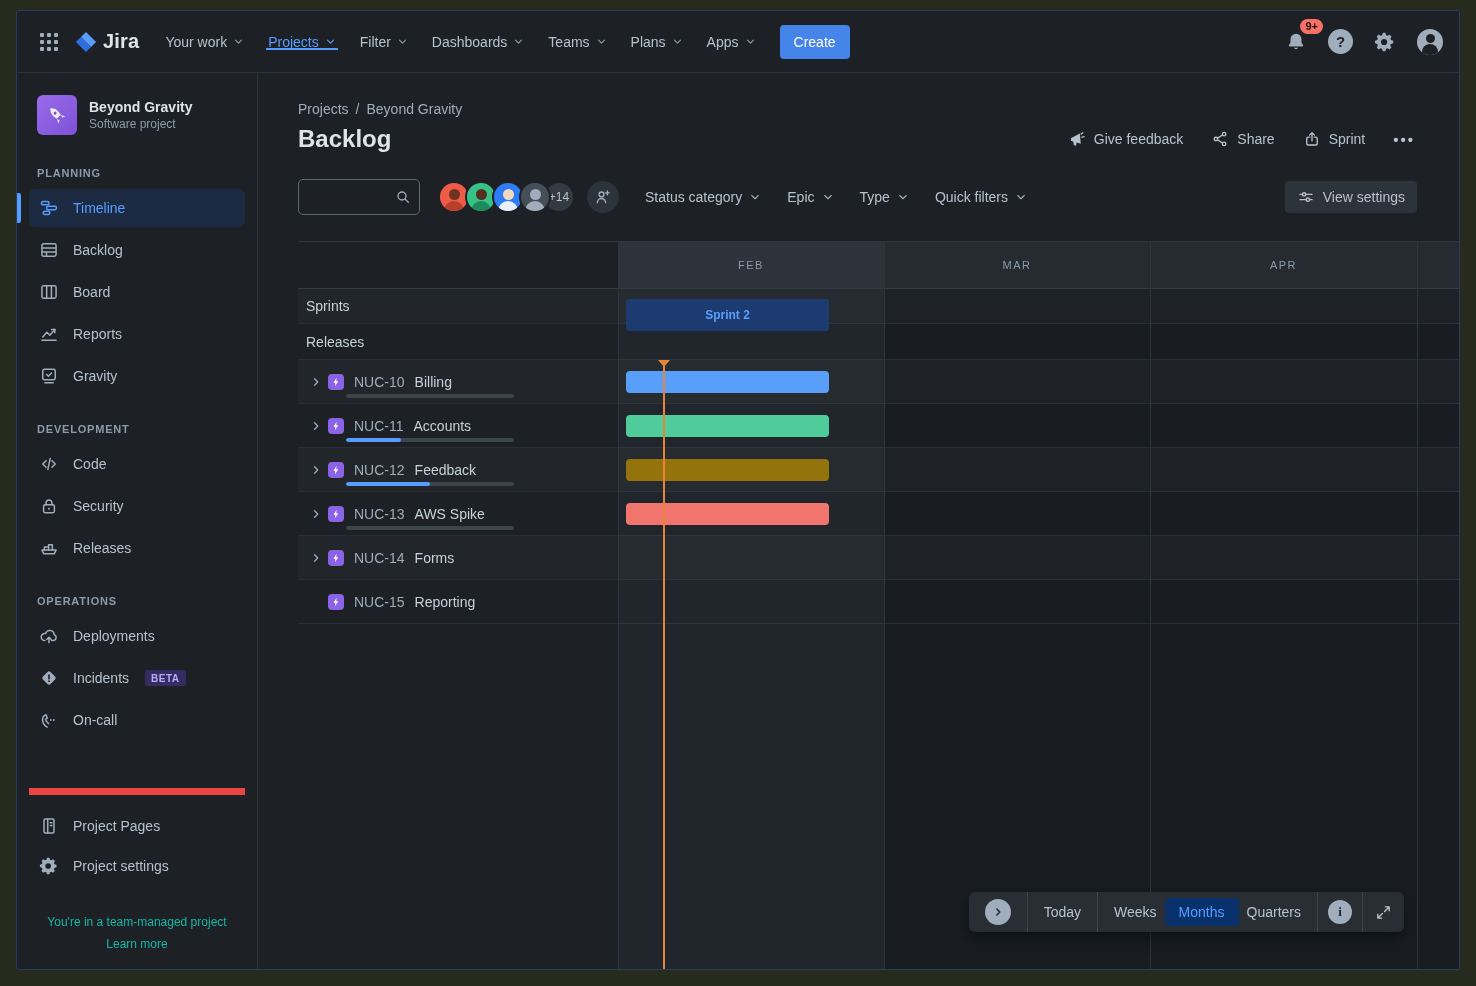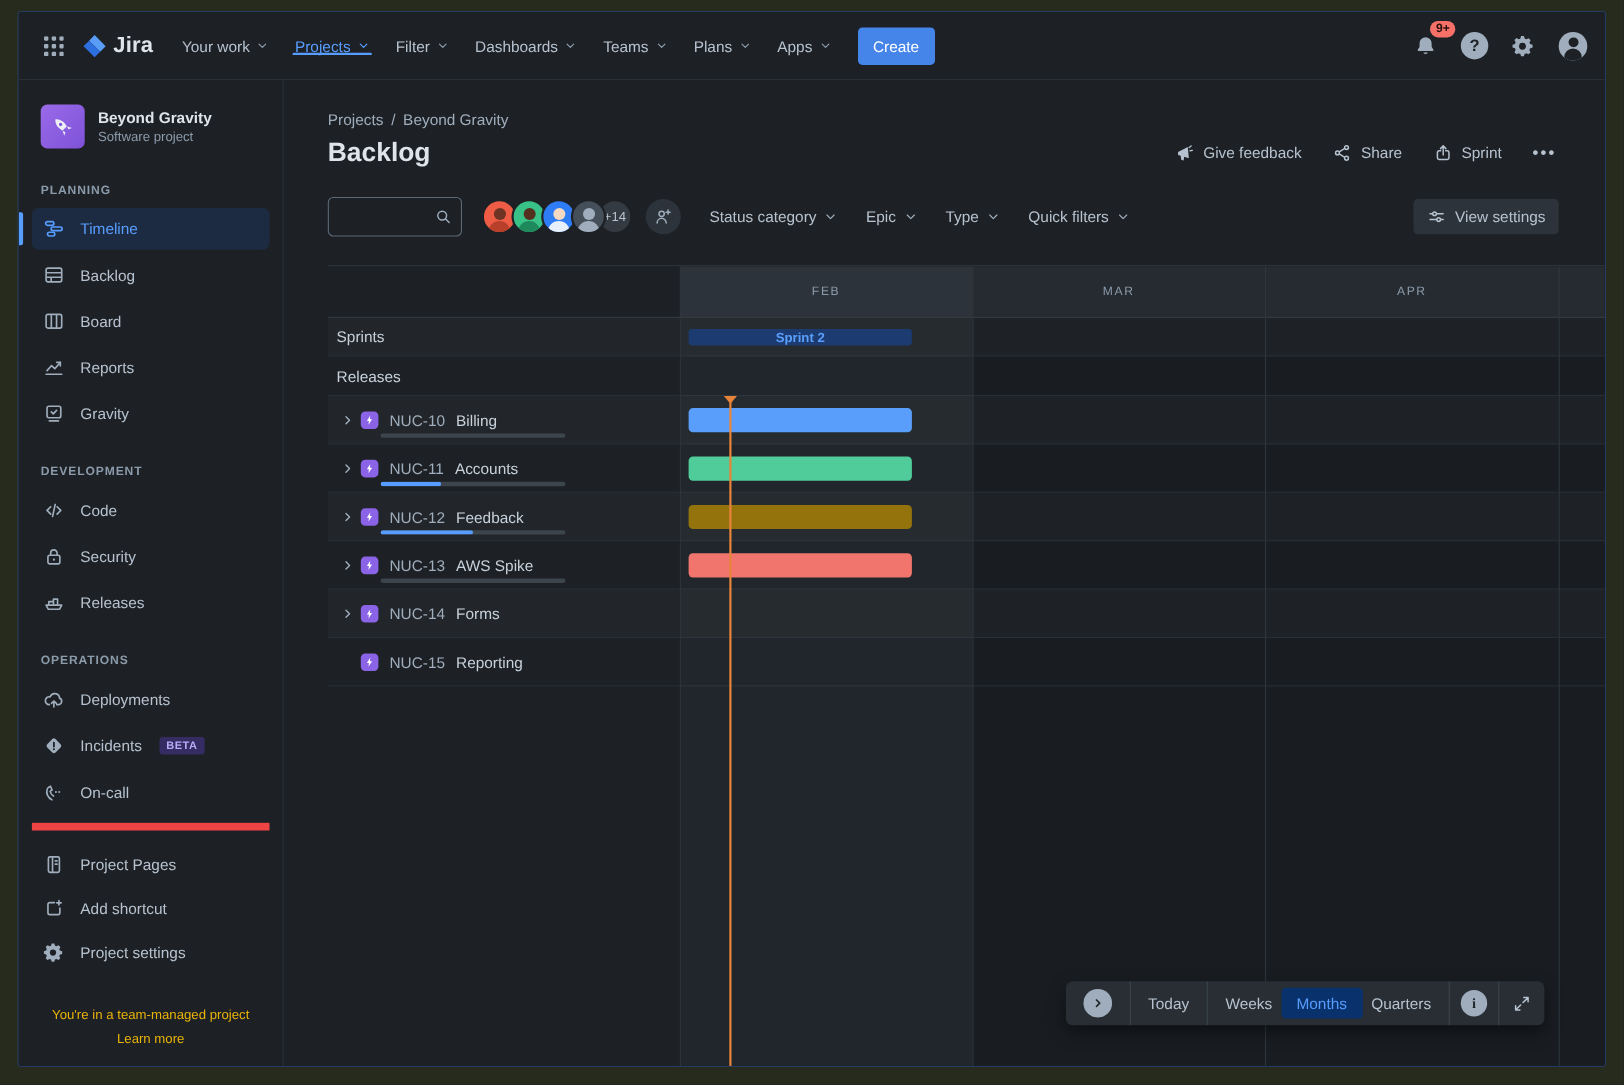--- a/index.html
+++ b/index.html
@@ -46,21 +46,21 @@
   .proj-name{ font-size:14px; font-weight:700; color:#DEE4EA; }
   .proj-type{ font-size:12px; color:#8C9BAB; margin-top:2px;}
   .section-title{ font-size:11px; font-weight:700; letter-spacing:.8px; color:#8C9BAB; padding:0 8px; margin:26px 0 8px;}
   .side-item{ display:flex; align-items:center; gap:14px; height:38px; margin:2px 0; padding:0 10px; border-radius:6px; font-size:14px; color:#B6C2CF; cursor:pointer; position:relative;}
   .side-item .sicon{ display:flex; color:#9FADBC; width:20px; justify-content:center;}
   .side-item.active{ background:#1C2B41; color:#579DFF;}
   .side-item.active .sicon{ color:#579DFF; }
   .side-item.active::before{ content:""; position:absolute; left:-12px; top:4px; bottom:4px; width:4px; border-radius:0 2px 2px 0; background:#579DFF;}
   .beta{ margin-left:2px; background:#352C63; color:#B8ACF6; font-size:10px; font-weight:700; letter-spacing:.5px; border-radius:3px; padding:2.5px 6px;}
   .side-bottom{ margin-top:auto; border-top:7px solid #ef4444; padding-top:10px;}
-  .side-foot{ text-align:center; font-size:12px; color:#eab308; margin-top:26px; line-height:22px;}
+  .side-foot{ text-align:center; font-size:12px; color:#14b8a6; margin-top:26px; line-height:22px;}
   .side-foot .learn{ cursor:pointer; }
   
   .main{ flex:1; display:flex; flex-direction:column; min-width:0; position:relative; background:#1D2125;}
   .main-header{ padding:26px 44px 0 40px; }
   .breadcrumb{ font-size:14px; color:#9FADBC; display:flex; gap:7px; height:20px; align-items:center;}
   .breadcrumb .bc-link{ cursor:pointer; }
   .title-row{ display:flex; align-items:center; justify-content:space-between; margin-top:4px; height:32px;}
   .page-title{ font-size:24px; font-weight:600; color:#DEE4EA; }
   .header-actions{ display:flex; align-items:center; gap:28px; }
   .h-action{ display:flex; align-items:center; gap:8px; font-size:14px; color:#B6C2CF; cursor:pointer;}
@@ -84,21 +84,21 @@
   .timeline{ position:relative; flex:1; margin:26px 0 0 40px; border-top:1px solid #2E353C; overflow:hidden; }
   .chart-bg{ position:absolute; left:320px; right:0; top:0; bottom:0; background:#191D21; }
   .tl-header-bg{ position:absolute; left:320px; right:0; top:0; height:47px; background:#262B31; }
   .tl-header-border{ position:absolute; left:0; right:0; top:46px; height:1px; background:#333B43; }
   .feb-highlight{ position:absolute; left:320px; width:266px; top:0; bottom:0; background:rgba(158,180,204,0.06); }
   .vline{ position:absolute; top:0; bottom:0; width:1px; background:#2E353C; }
   .month-label{ position:absolute; top:0; height:47px; line-height:47px; text-align:center; font-size:11px; letter-spacing:1.5px; color:#8C9BAB; }
   .tl-row{ position:absolute; left:0; right:0; border-bottom:1px solid #272E35; display:flex; align-items:center; padding-left:8px; }
   .tl-row.stripe{ background:rgba(255,255,255,0.022); }
   .group-label{ font-size:14px; color:#C7D1DB; }
-  .sprint-bar{ position:absolute; left:328px; top:10px; width:203px; height:15px; border-radius:3px; background:#15336B; color:#579DFF; font-size:12px; font-weight:700; display:flex; align-items:center; justify-content:center; cursor:pointer;}
+  .sprint-bar{ position:absolute; left:328px; top:10px; width:203px; height:32px; border-radius:3px; background:#15336B; color:#579DFF; font-size:12px; font-weight:700; display:flex; align-items:center; justify-content:center; cursor:pointer;}
   .epic-left{ display:flex; align-items:center; }
   .row-chev{ width:20px; display:flex; justify-content:center; color:#9FADBC; cursor:pointer;}
   .row-chev.spacer{ visibility:hidden; }
   .epic-icon{ width:16px; height:16px; border-radius:4px; background:#8B63E6; display:flex; align-items:center; justify-content:center; margin-left:2px;}
   .epic-key{ font-size:14px; color:#9FADBC; margin-left:10px; }
   .epic-name{ font-size:14px; color:#C7D1DB; margin-left:10px; }
   .progress{ position:absolute; left:48px; bottom:5px; width:168px; height:4px; border-radius:2px; background:#3C444C; overflow:hidden;}
   .progress-fill{ height:100%; border-radius:2px; background:#579DFF; width:0;}
   .epic-bar{ position:absolute; left:328px; top:11px; width:203px; height:22px; border-radius:4px; cursor:pointer;}
   .today-line{ position:absolute; left:365px; top:118px; bottom:0; width:2px; background:#E8833A; }
@@ -368,29 +368,20 @@
           <span class="sicon">
             <svg width="20" height="20" viewBox="0 0 24 24" fill="none" stroke="currentColor" stroke-width="1.8" stroke-linecap="round">
                 <rect x="6" y="3.5" width="12" height="17" rx="1.8"></rect>
                 <path d="M10.5 3.5v17M13.5 8h2M13.5 11.5h2"></path>
               </svg>
           </span>
           <span>Project Pages</span>
         </div>
         <div class="side-item">
           <span class="sicon">
-            <svg width="20" height="20" viewBox="0 0 24 24" fill="none" stroke="currentColor" stroke-width="1.8" stroke-linecap="round" stroke-linejoin="round">
-                <path d="M12.5 5.5H7.5a2 2 0 0 0-2 2v9a2 2 0 0 0 2 2h9a2 2 0 0 0 2-2v-5"></path>
-                <path d="M17.5 3.2v5M15 5.7h5"></path>
-              </svg>
-          </span>
-          <span>Add shortcut</span>
-        </div>
-        <div class="side-item">
-          <span class="sicon">
             <svg width="20" height="20" viewBox="0 0 24 24" fill="currentColor">
                 <path d="M21 13.4v-2.8l-2.5-.8a7 7 0 0 0-.6-1.5l1.2-2.3-2-2-2.3 1.2a7 7 0 0 0-1.5-.6L12.4 2h-2.8l-.8 2.5a7 7 0 0 0-1.5.6L5 3.9l-2 2 1.2 2.3a7 7 0 0 0-.6 1.5l-2.5.8v2.8l2.5.8c.1.5.3 1 .6 1.5L3 18.1l2 2 2.3-1.2c.5.3 1 .5 1.5.6l.8 2.5h2.8l.8-2.5c.5-.1 1-.3 1.5-.6l2.3 1.2 2-2-1.2-2.3c.3-.5.5-1 .6-1.5l2.6-.9z"></path>
                 <circle cx="11" cy="12" r="3.4" fill="#1D2125"></circle>
               </svg>
           </span>
           <span>Project settings</span>
         </div>
         <div class="side-foot">
           <div>You're in a team-managed project</div>
           <div class="learn">Learn more</div>

